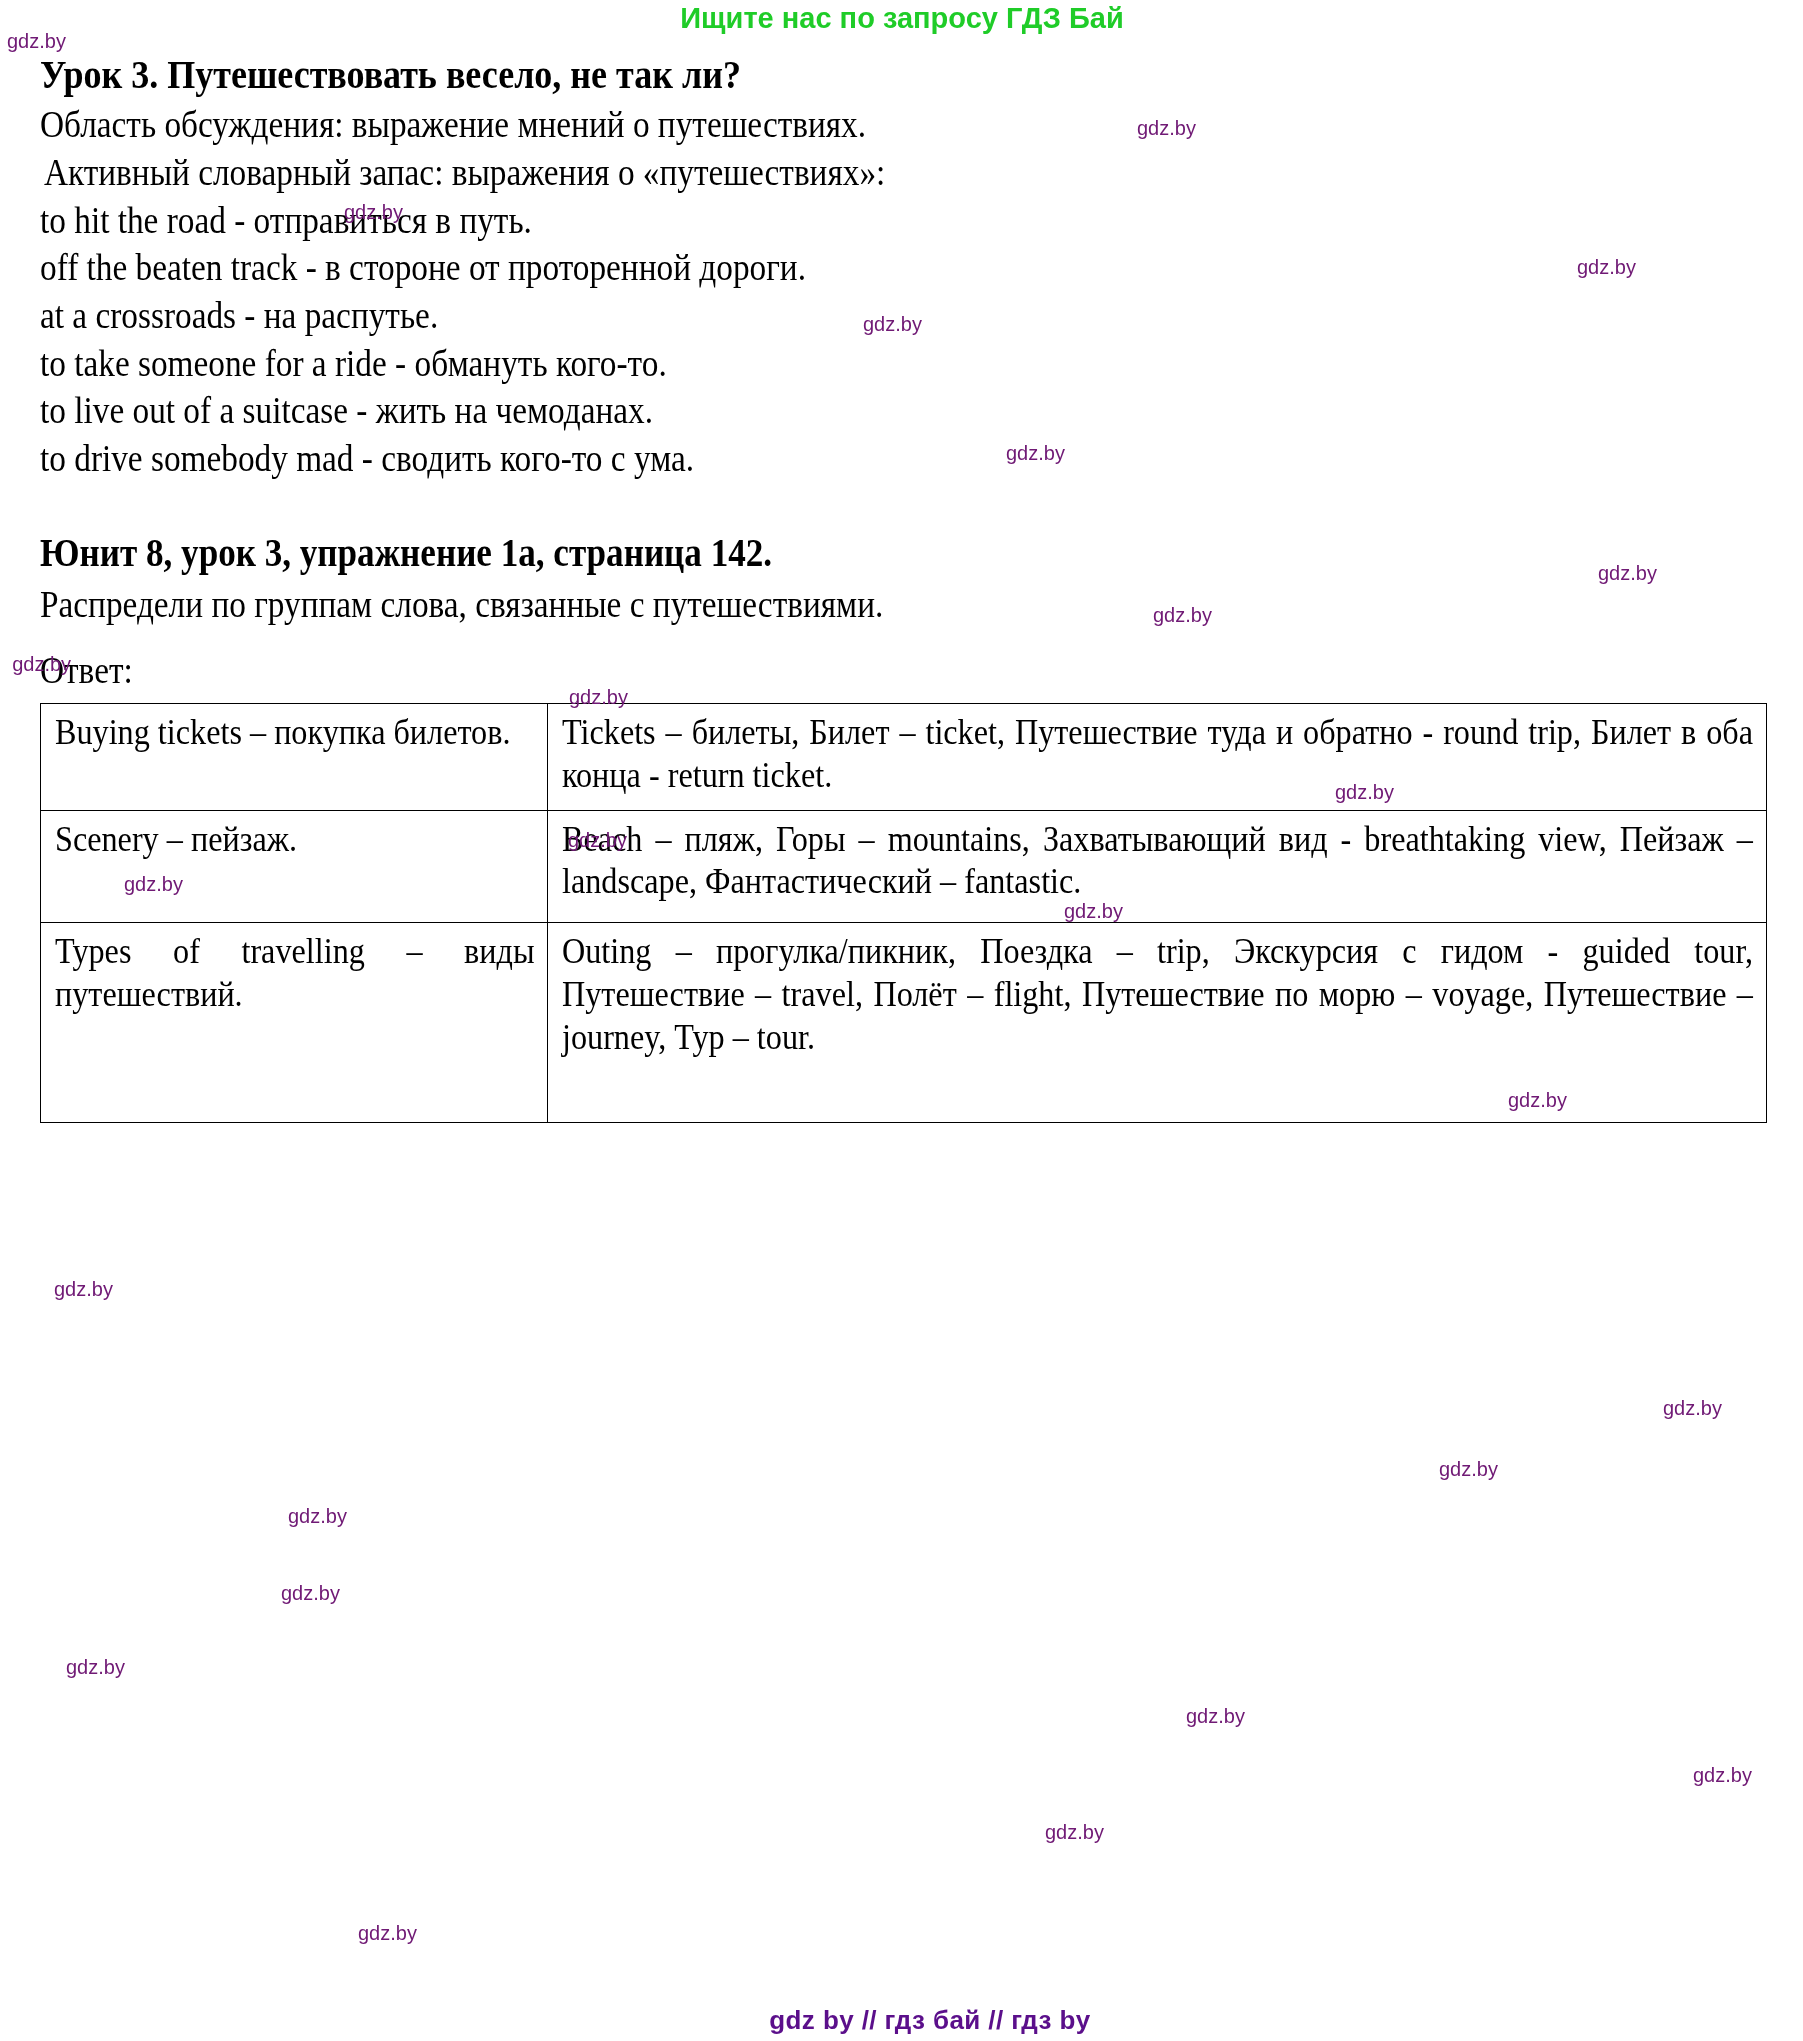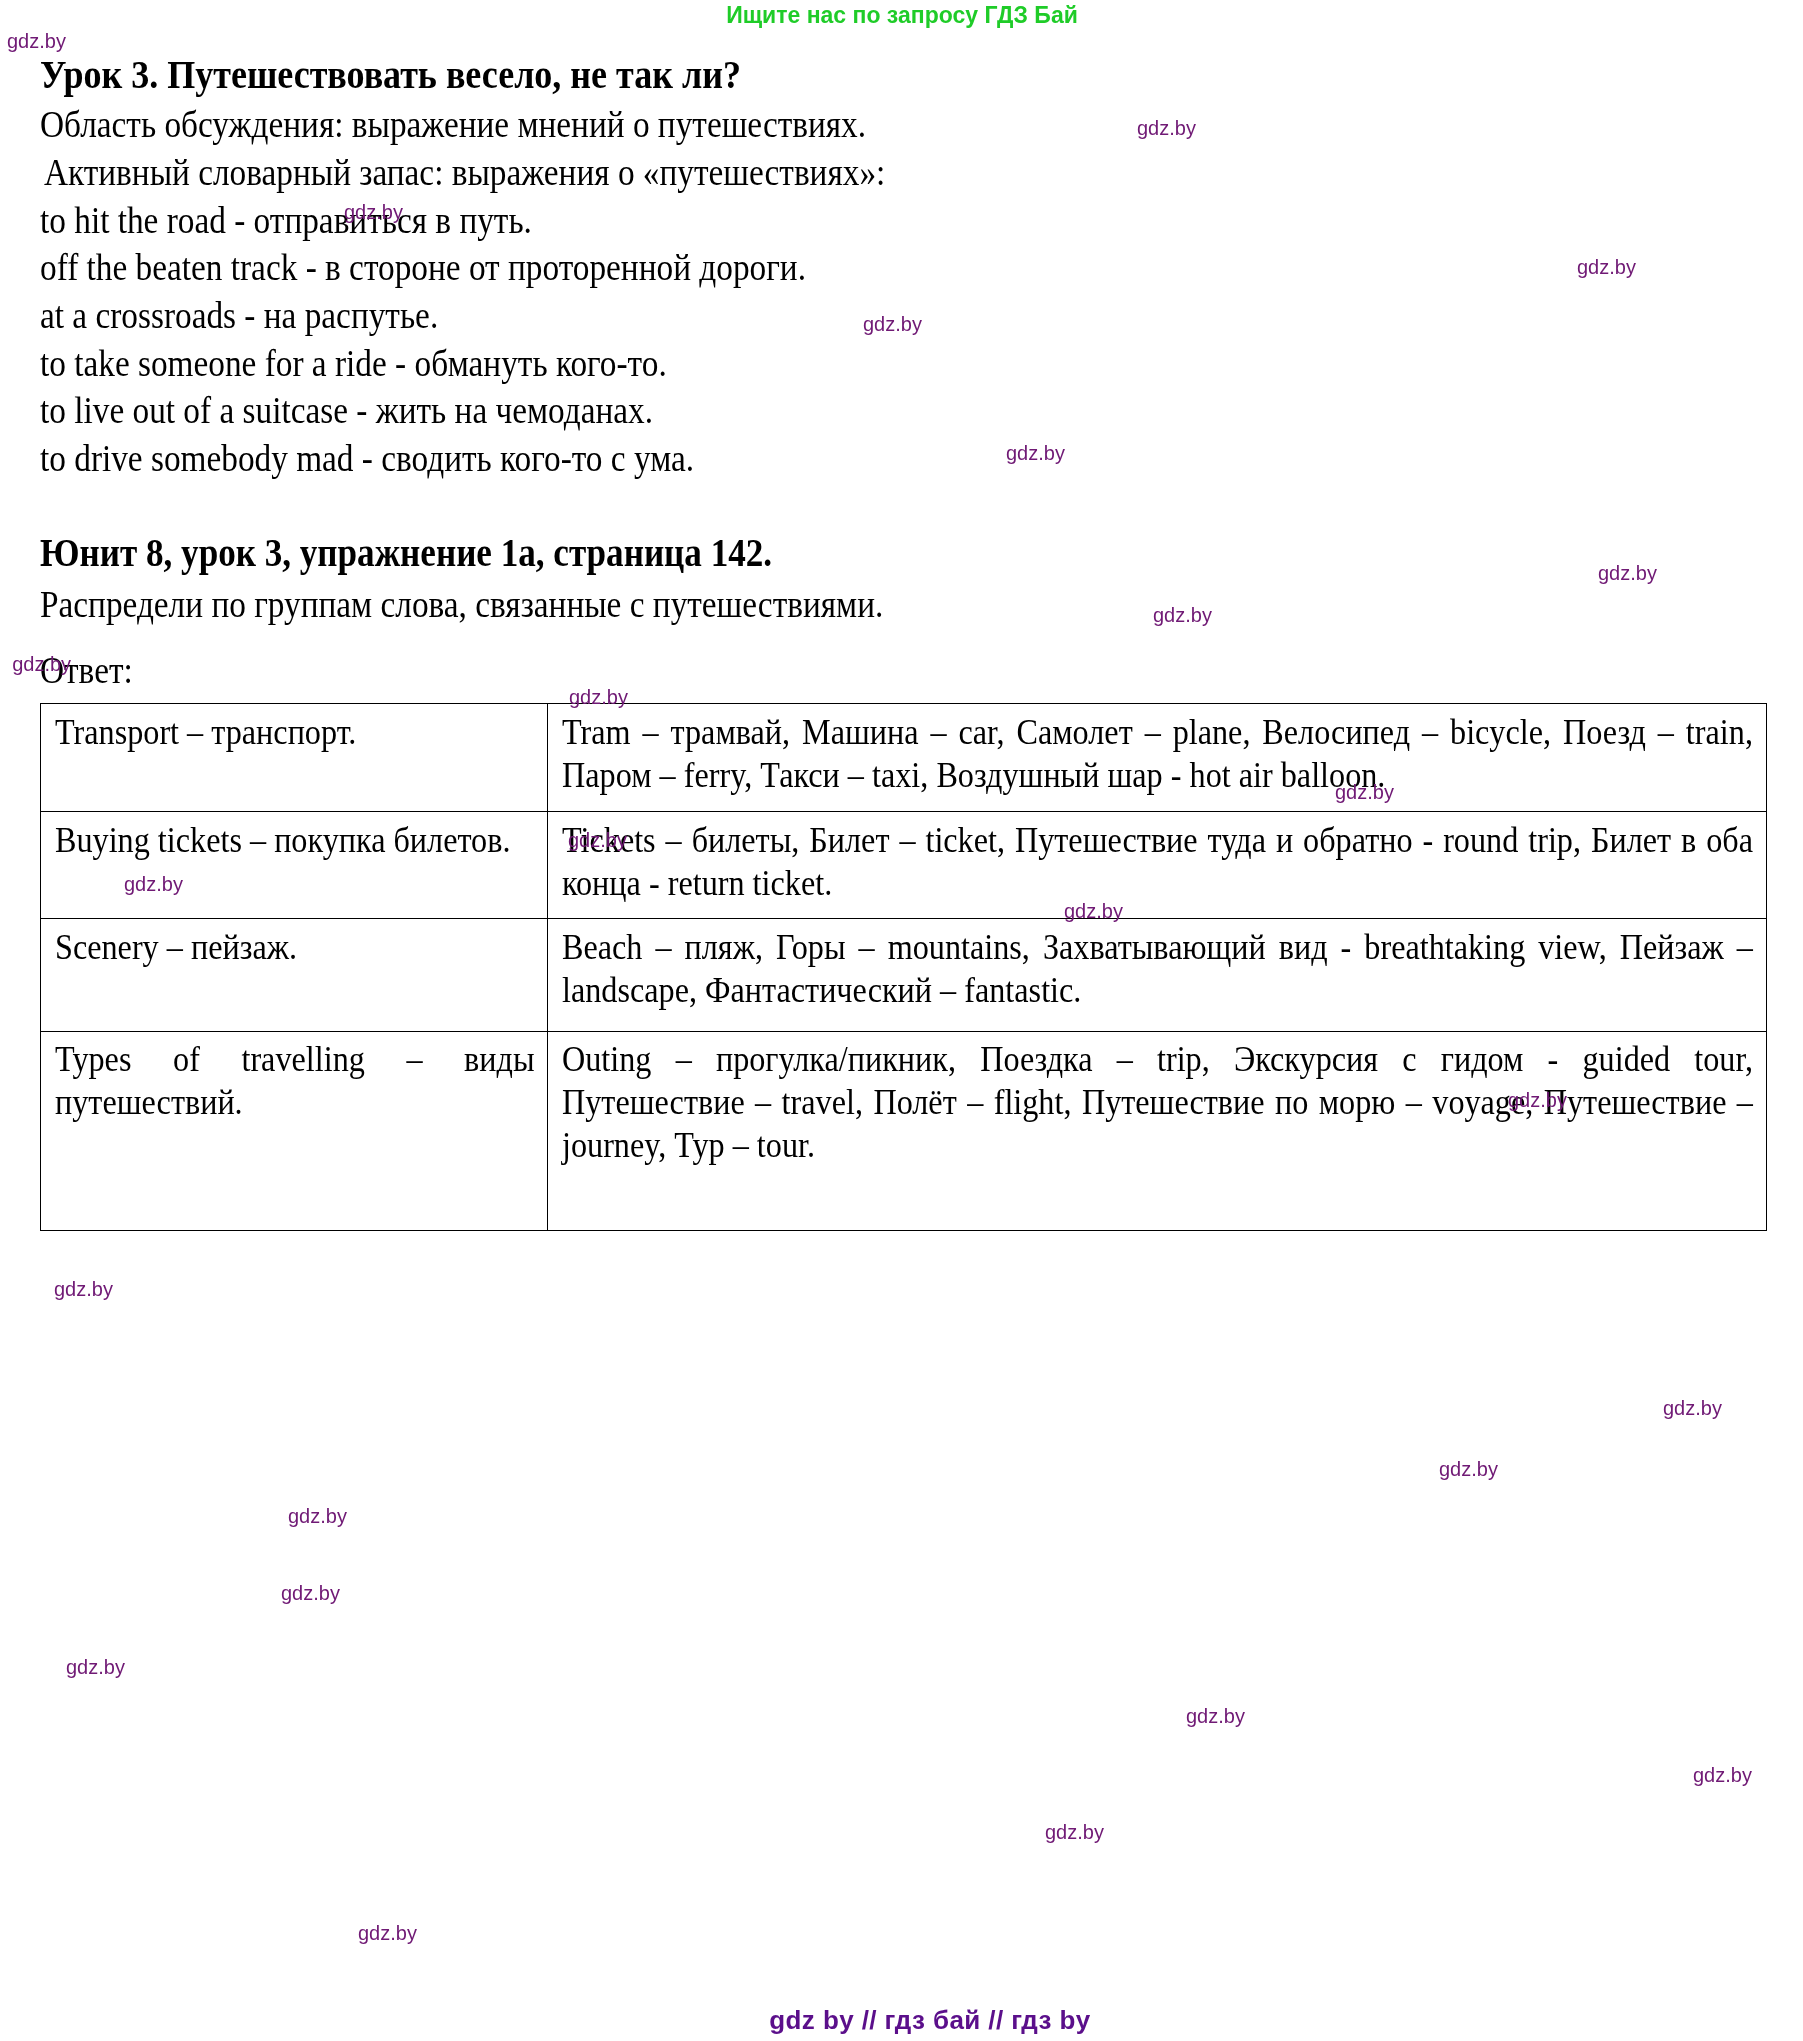--- a/index.html
+++ b/index.html
@@ -15,21 +15,21 @@
 
   
   .promo {
     position: absolute;
     top: 1.7px;
     left: 0;
     width: 100%;
     text-align: center;
     font-family: "Liberation Sans", sans-serif;
     font-weight: bold;
-    font-size: 23px;
+    font-size: 29px;
     color: #1fcc28;
     letter-spacing: 0px;
   }
 
   
   .page {
     position: absolute;
     top: 51px;
     left: 40px;
     width: 1725px;
@@ -162,28 +162,20 @@
 
   <div class="ex-title">Юнит 8, урок 3, упражнение 1a, страница 142.</div>
   <div class="line">Распредели по группам слова, связанные с путешествиями.</div>
 
   <div class="gap-mid"></div>
 
   <div class="answer-label">Ответ:</div>
 
   <table class="answer-table">
     <tbody>
-      <tr class="tall-1">
-        <td class="cat">
-            <span class="cell-inner">Transport – транспорт.</span>
-          </td>
-        <td class="items">
-            <span class="cell-inner">Tram – трамвай, Машина – car, Самолет – plane, Велосипед – bicycle, Поезд – train, Паром – ferry, Такси – taxi, Воздушный шар - hot air balloon.</span>
-          </td>
-      </tr>
       <tr>
         <td class="cat">
             <span class="cell-inner">Buying tickets – покупка билетов.</span>
           </td>
         <td class="items">
             <span class="cell-inner">Tickets – билеты, Билет – ticket, Путешествие туда и обратно - round trip, Билет в оба конца - return ticket.</span>
           </td>
       </tr>
       <tr class="tall-cat-pad">
         <td class="cat">

